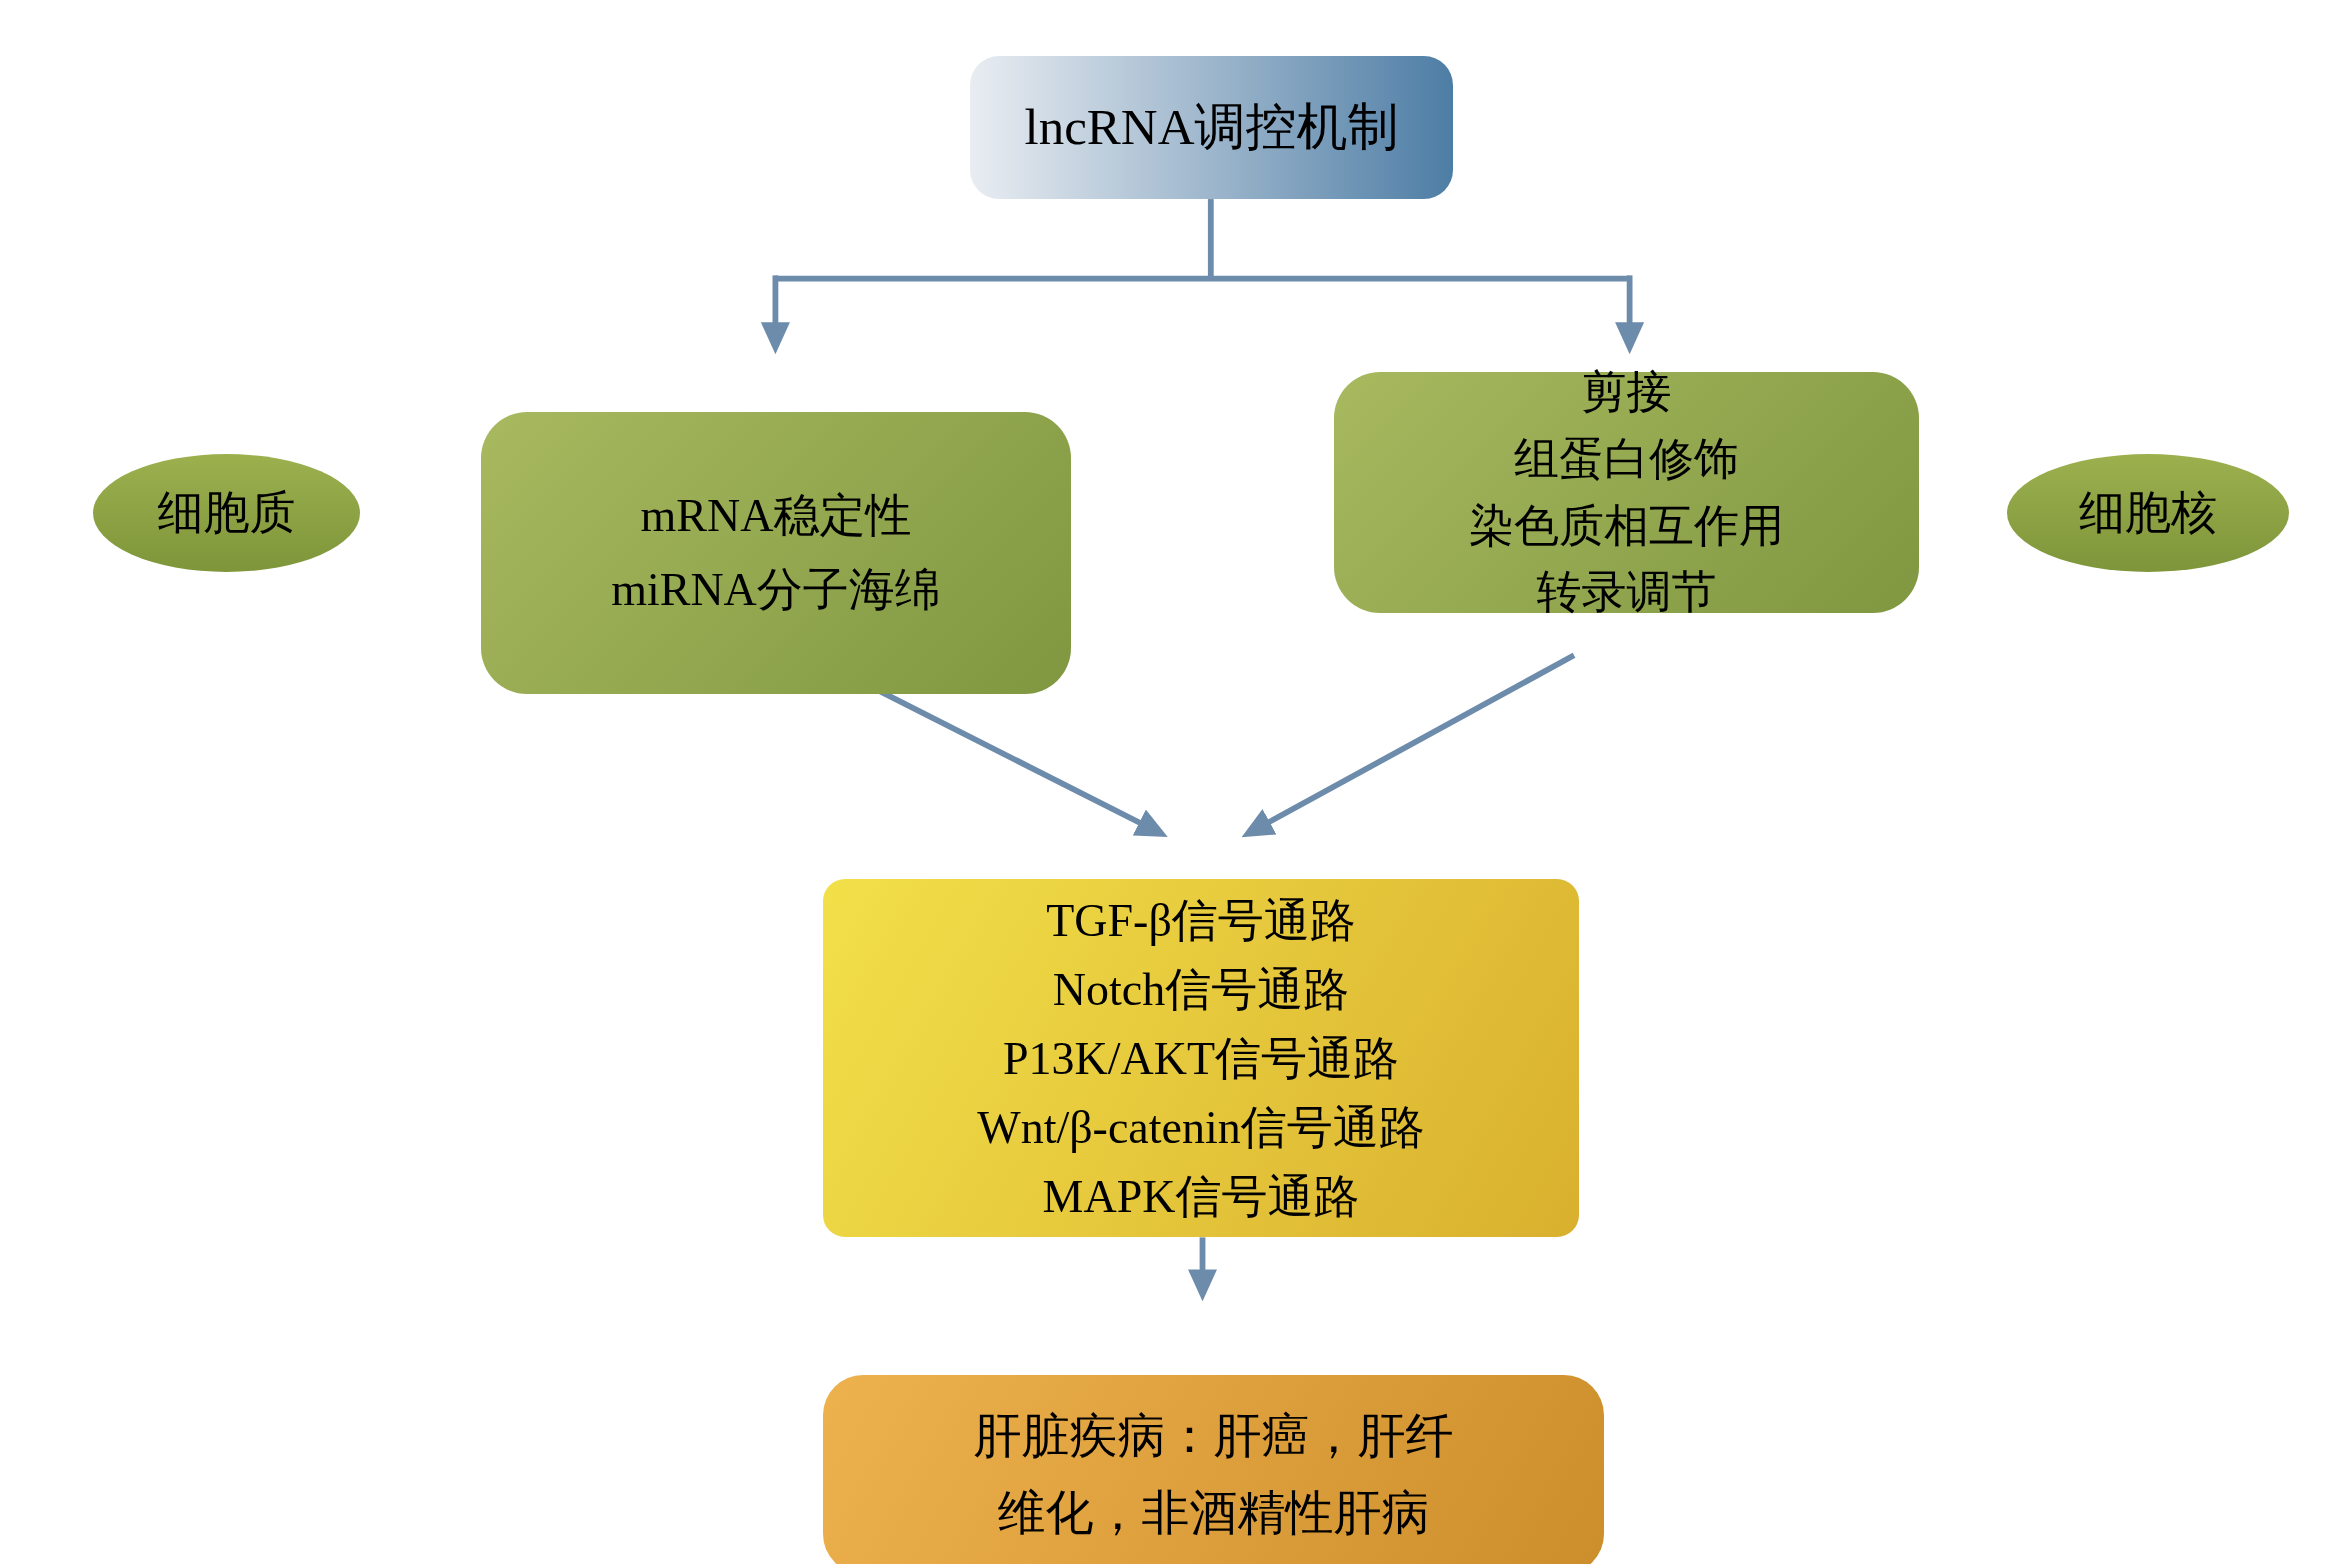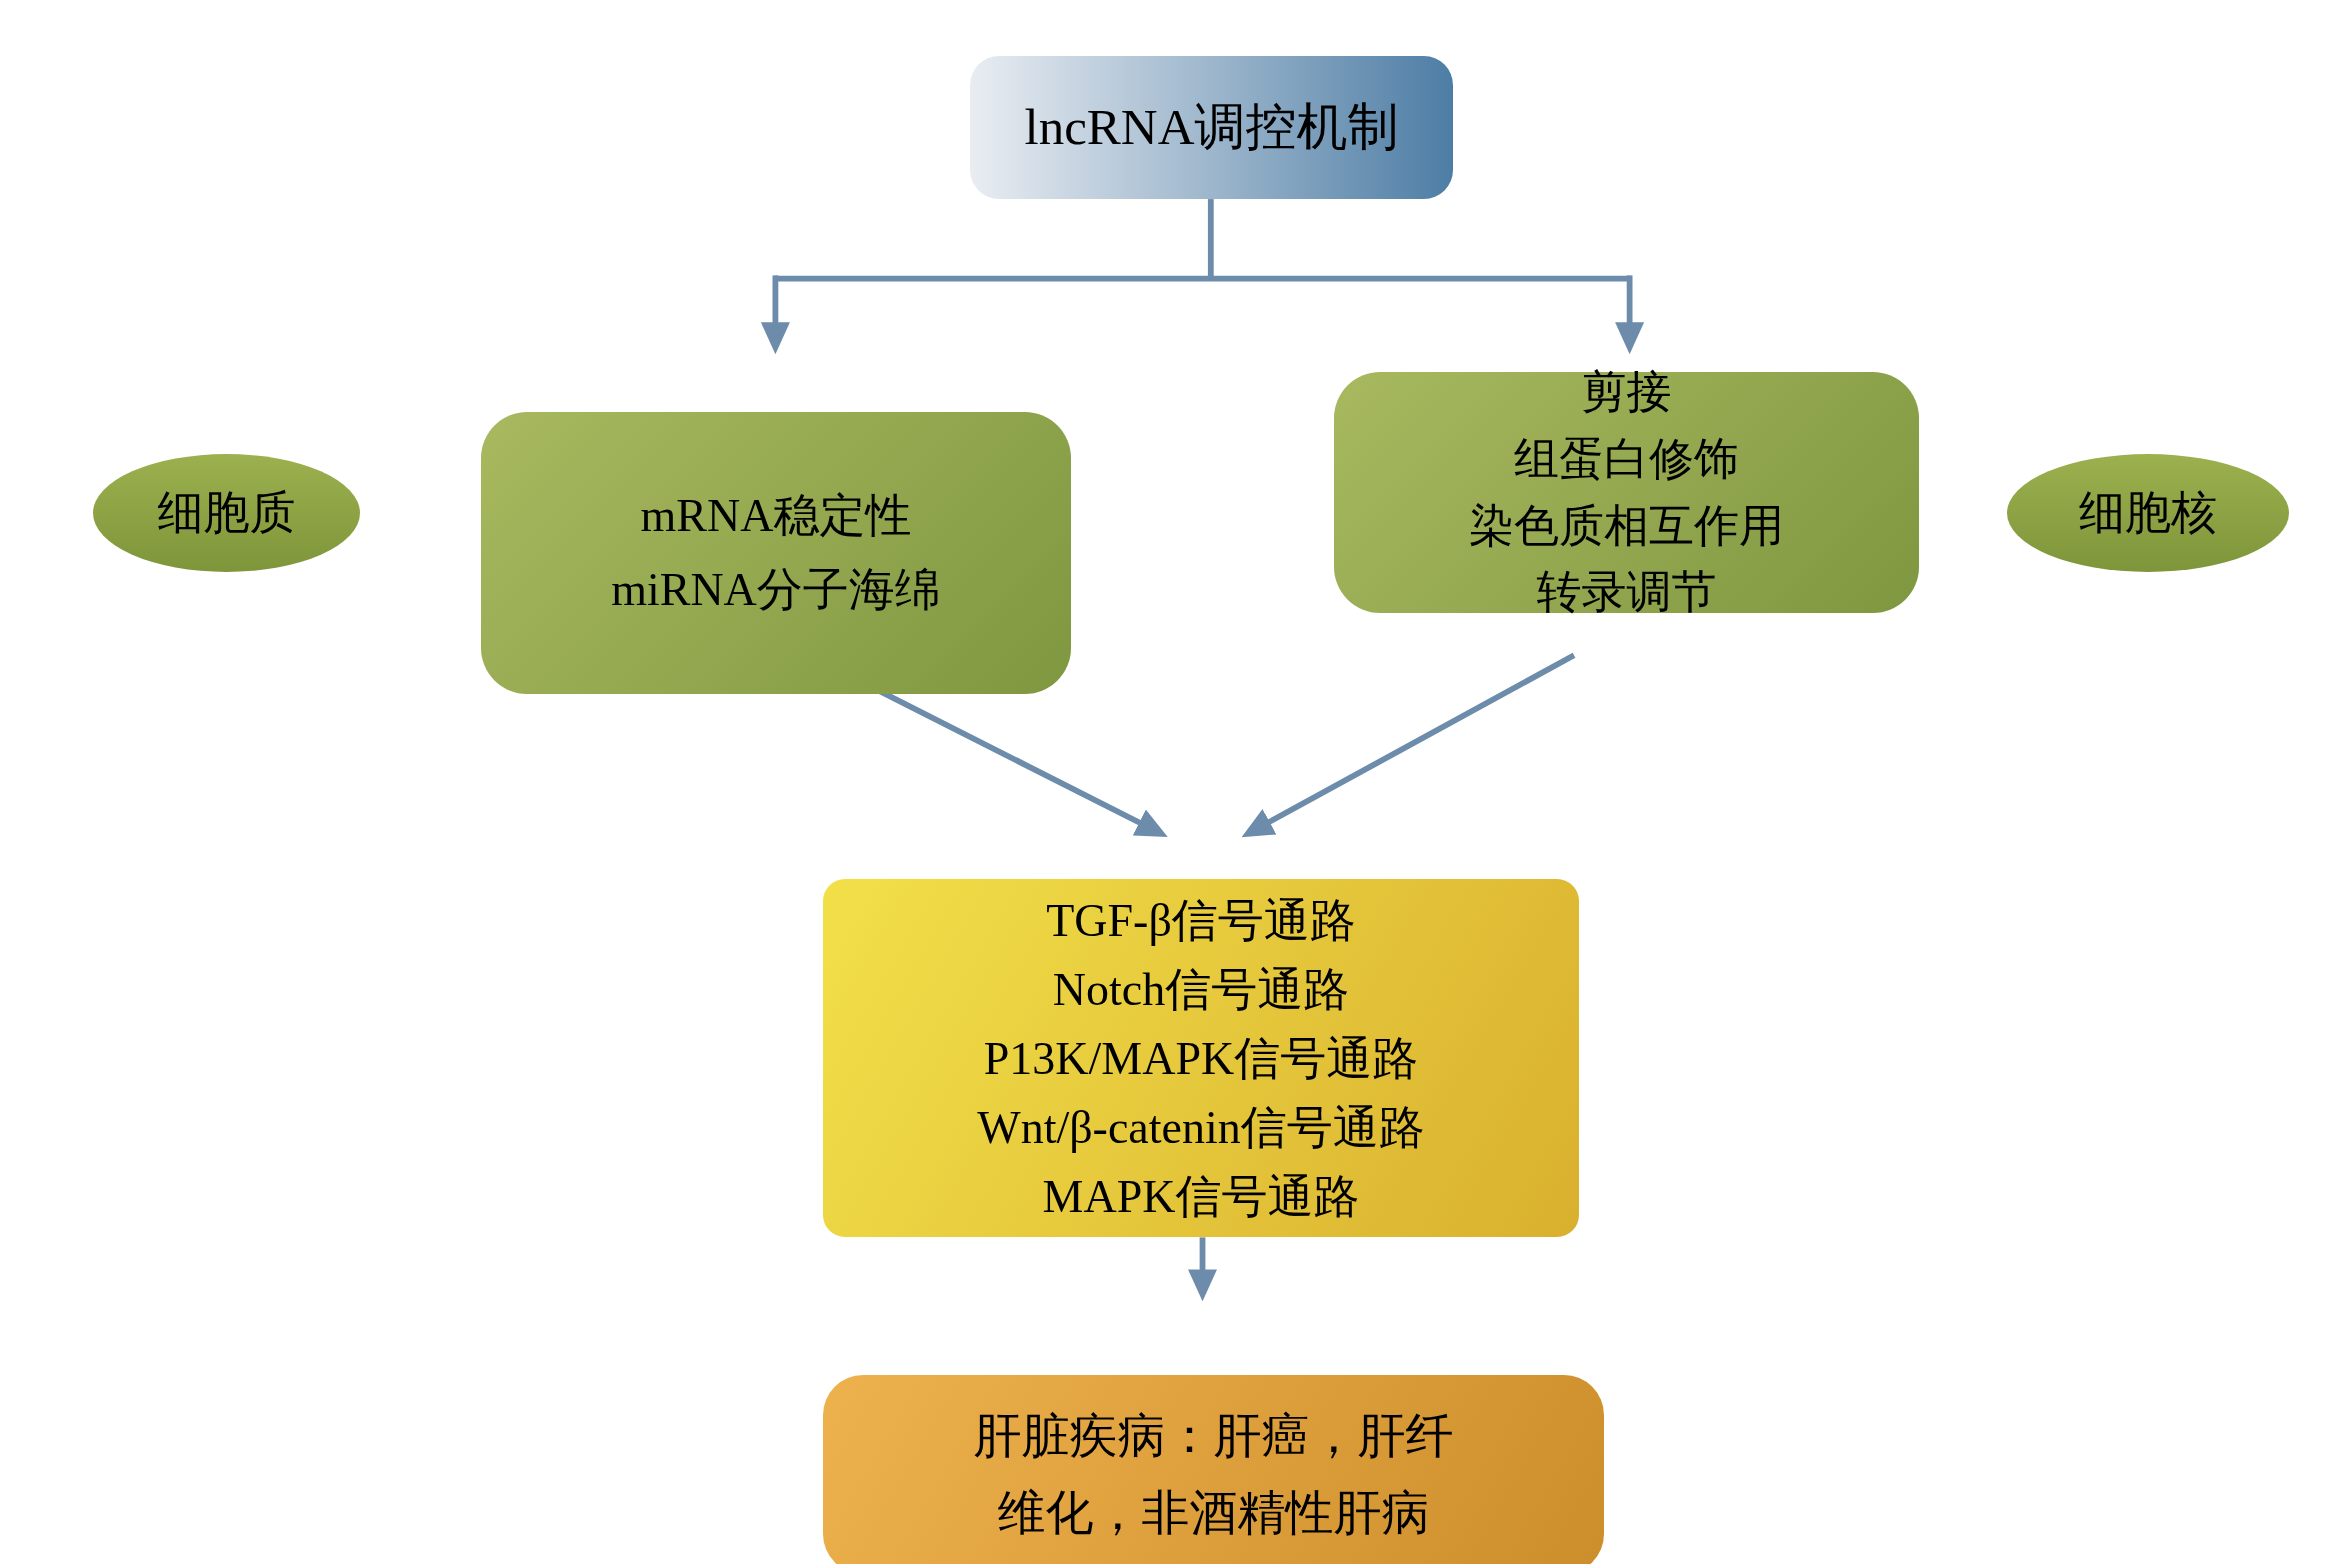--- a/index.html
+++ b/index.html
@@ -187,21 +187,21 @@
     <div class="line">细胞质</div>
   </div>
 
   <div class="node side-ellipse" id="right-ellipse">
     <div class="line">细胞核</div>
   </div>
 
   <div class="node" id="pathways-box">
     <div class="line">TGF-β信号通路</div>
     <div class="line">Notch信号通路</div>
-    <div class="line">P13K/MAPK信号通路</div>
+    <div class="line">P13K/AKT信号通路</div>
     <div class="line">Wnt/β-catenin信号通路</div>
     <div class="line">MAPK信号通路</div>
   </div>
 
   <div class="node" id="disease-box">
     <div class="line">肝脏疾病：肝癌，肝纤</div>
     <div class="line">维化，非酒精性肝病</div>
   </div>
 
 </div>

